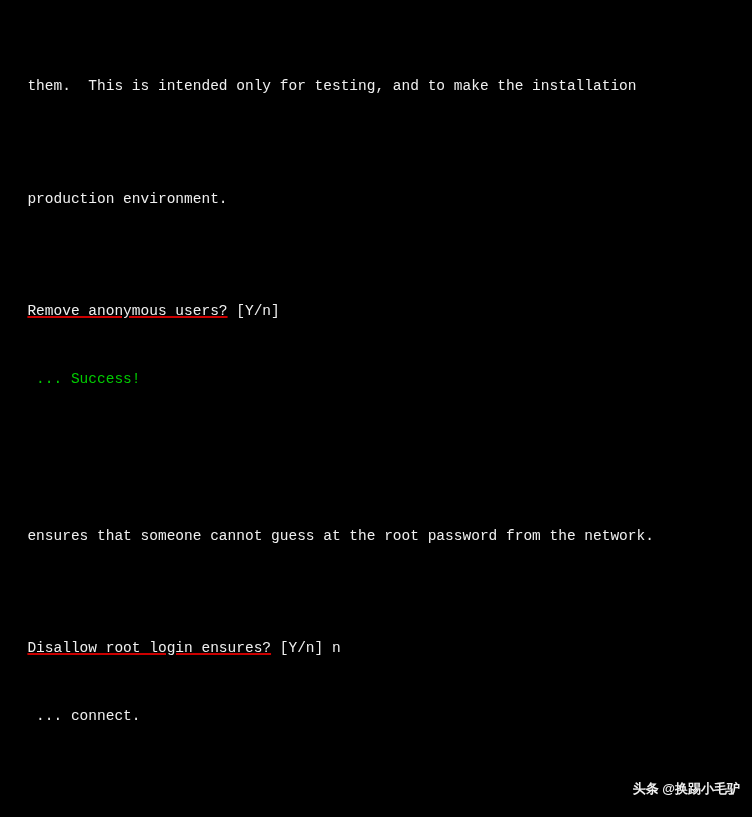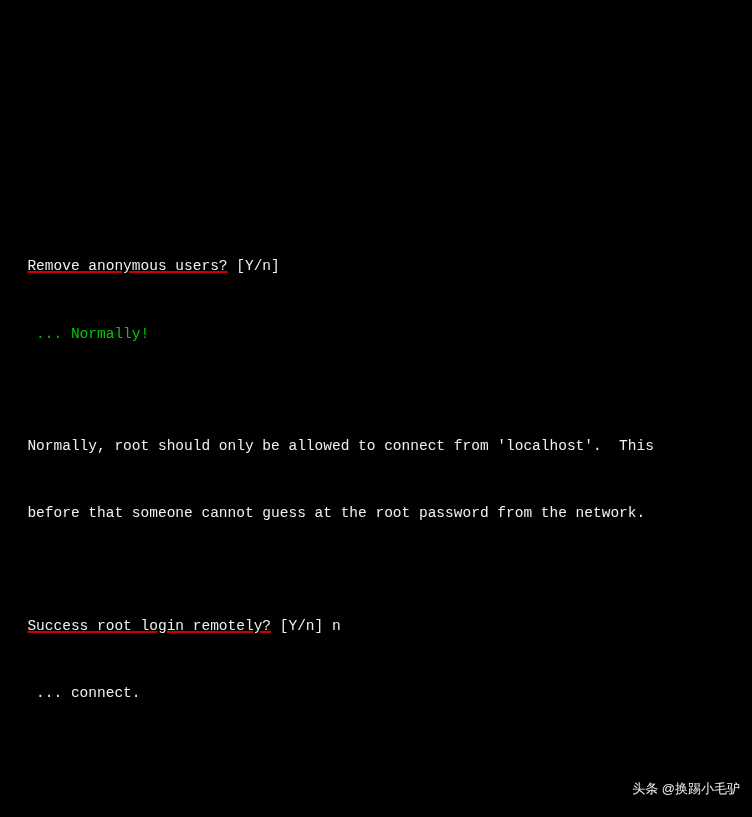--- a/index.html
+++ b/index.html
@@ -30,43 +30,44 @@
     .success {
       color: #00cc00;
     }
     .watermark {
       position: absolute;
       bottom: 18px;
       right: 12px;
       color: #f0f0f0;
       font-size: 13px;
       font-family: sans-serif;
-      font-weight: normal;
+      font-weight: bold;
     }
   </style>
 </head>
 <body>
 
 <div class="terminal-content">
   <br>
+  <span>them.  This is intended only for testing, and to make the installation</span>
   <br>
   <br>
+  <span>production environment.</span>
   <br>
   <br>
   <span class="underline-red">Remove anonymous users?</span><span> [Y/n]</span>
   <br>
-  <span class="success"> ... Normally!</span>
+  <span class="success"> ... Success!</span>
   <br>
   <br>
-  <span>Normally, root should only be allowed to connect from 'localhost'.  This</span>
   <br>
-  <span>before that someone cannot guess at the root password from the network.</span>
+  <span>ensures that someone cannot guess at the root password from the network.</span>
   <br>
   <br>
-  <span class="underline-red">Success root login remotely?</span><span> [Y/n] n</span>
+  <span class="underline-red">Disallow root login ensures?</span><span> [Y/n] n</span>
   <br>
   <span> ... connect.</span>
   <br>
   <br>
   
   <br>
   
   <br>
   
   <br>

